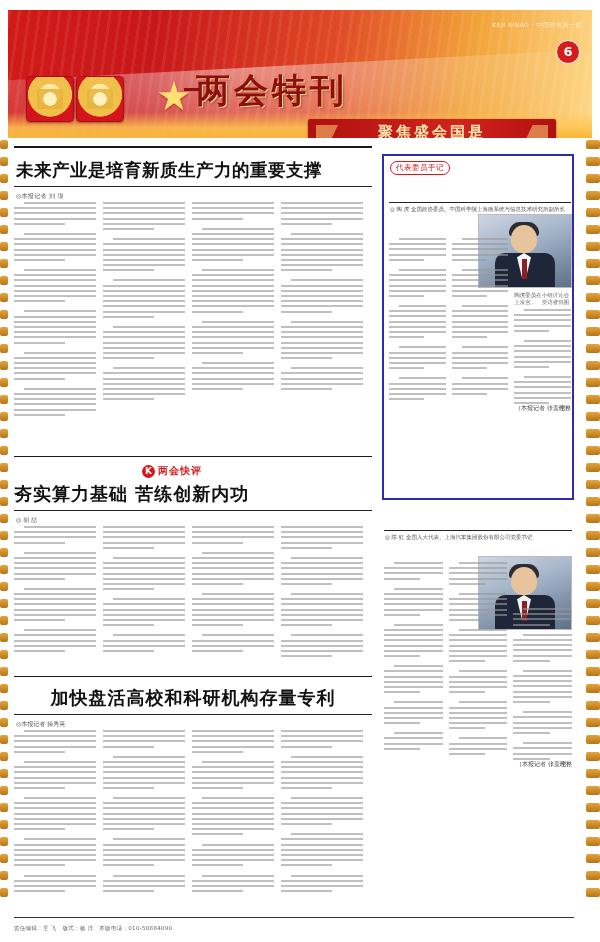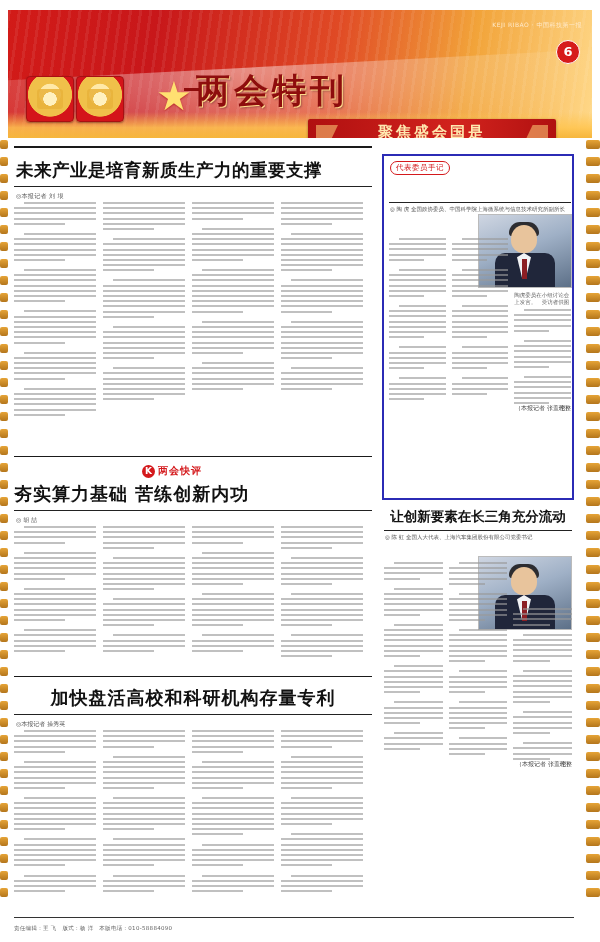--- a/index.html
+++ b/index.html
@@ -1146,21 +1146,20 @@
               <div class="ln"></div>
               <div class="ln"></div>
               <div class="ln"></div>
               <div class="ln short"></div>
             <div class="sign">（本报记者 张盖伦整理）</div>
           </div>
         </div>
       </div>
 
       <div class="second-piece">
-        <div class="sp-title">让创新要素在长三角充分流动</div>
         <div class="sp-rule"></div>
         <div class="sp-byline">◎ 陈 虹  全国人大代表、上海汽车集团股份有限公司党委书记</div>
 
         <div class="portrait p2">
           <div class="hair"></div>
             <div class="face"></div>
             <div class="torso"></div>
             <div class="shirt"></div>
             <div class="tie"></div>
         </div>

